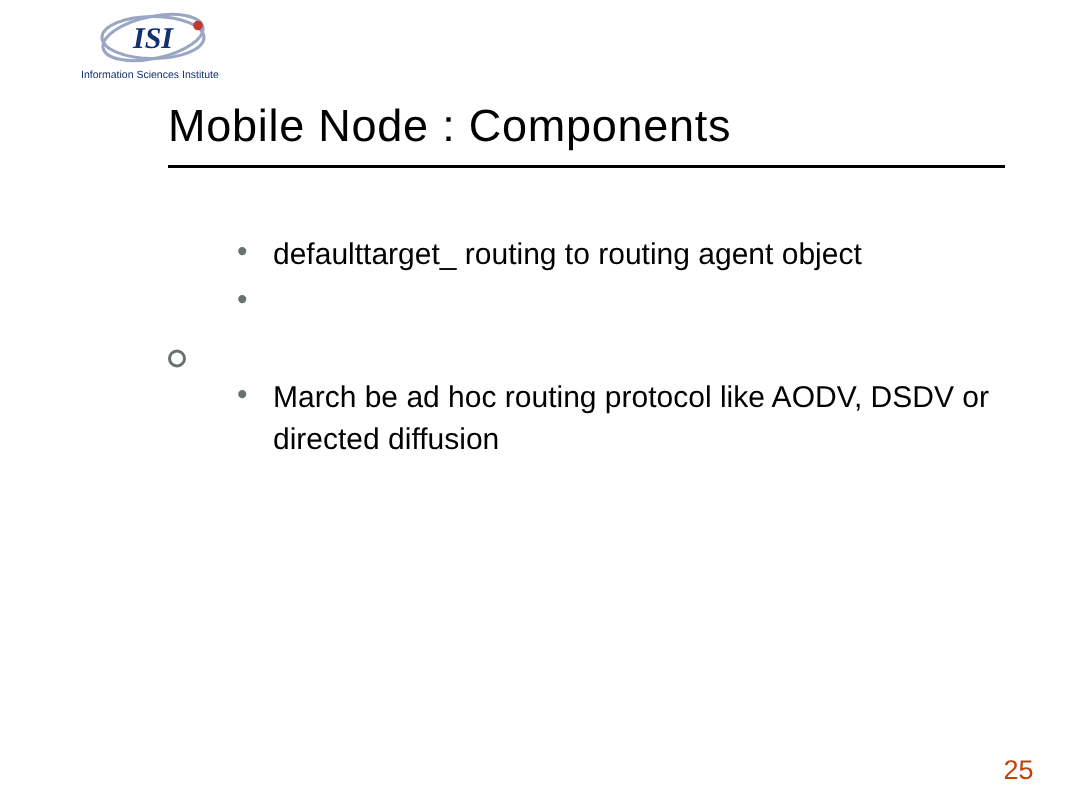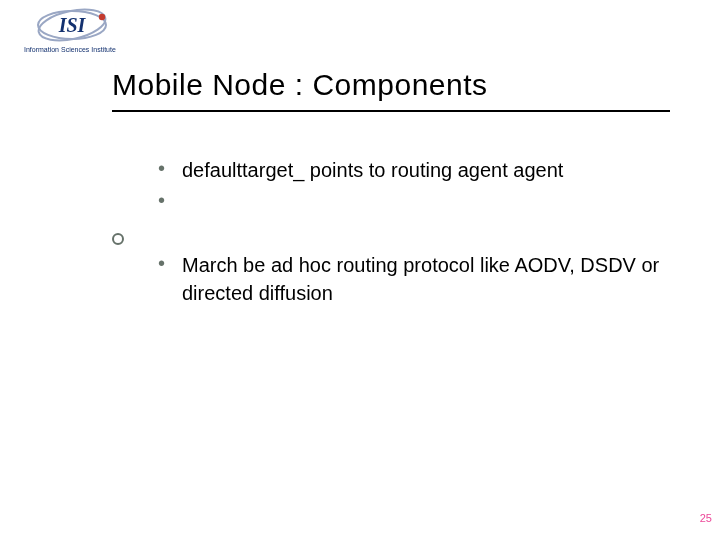--- a/index.html
+++ b/index.html
@@ -9,21 +9,21 @@
     height: 540px;
     background: #ffffff;
     font-family: Verdana, Arial, sans-serif;
     color: #000;
     position: relative;
     overflow: hidden;
   }
   .logo {
     position: absolute;
     top: 8px;
-    left: 24px;
+    left: 54px;
     width: 100px;
     height: 48px;
   }
   .title {
     position: absolute;
     top: 68px;
     left: 112px;
     font-size: 30px;
     font-weight: 400;
     letter-spacing: 0.5px;
@@ -78,24 +78,24 @@
   .lvl2 .text {
     font-size: 20px;
     line-height: 28px;
   }
   .lvl2-group {
     margin-top: 6px;
     margin-bottom: 8px;
   }
   .pagenum {
     position: absolute;
-    right: 8px;
+    right: 31px;
     bottom: 16px;
-    font-size: 11px;
-    color: #ec4899;
+    font-size: 18px;
+    color: #c2410c;
   }
 </style>
 </head>
 <body>
 
 <div class="logo">
   <svg viewBox="0 0 100 48" width="100" height="48">
     <ellipse cx="48" cy="17" rx="34" ry="14" fill="none" stroke="#9aa7c4" stroke-width="2"></ellipse>
     <ellipse cx="48" cy="17" rx="34" ry="14" fill="none" stroke="#9aa7c4" stroke-width="2" transform="rotate(-12 48 17)"></ellipse>
     <circle cx="78" cy="9" r="3.2" fill="#c43a2e"></circle>
@@ -105,21 +105,21 @@
 </div>
 
 <div class="title">Mobile Node : Components</div>
 <div class="title-rule"></div>
 
 <div class="content">
 
   <div class="lvl2-group">
     <div class="lvl2">
       <span class="dot">•</span>
-      <span class="text">defaulttarget_ points to routing agent agent</span>
+      <span class="text">defaulttarget_ routing to routing agent object</span>
     </div>
     <div class="lvl2">
       <span class="dot">•</span>
     </div>
   </div>
 
   <div class="lvl1">
     <span class="bullet"></span>
   </div>
   <div class="lvl2-group">

